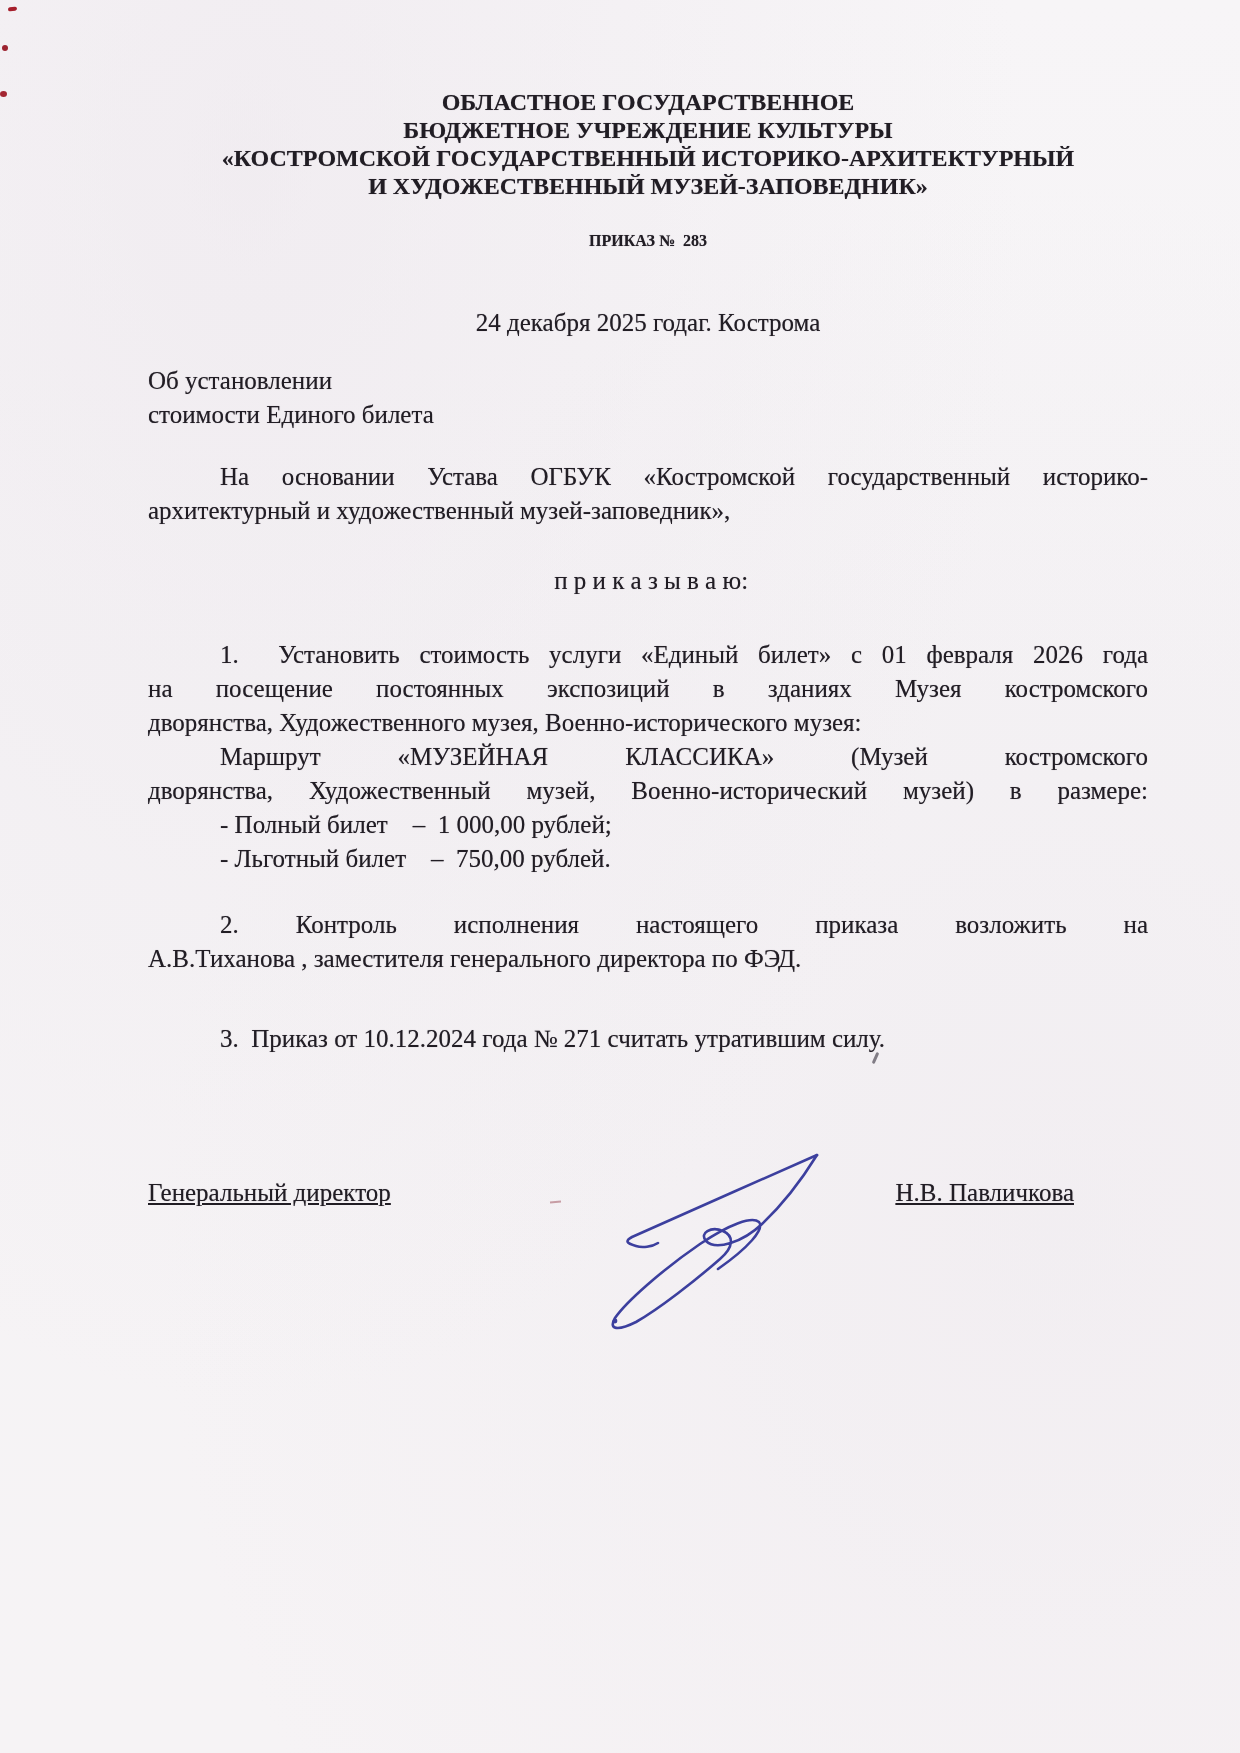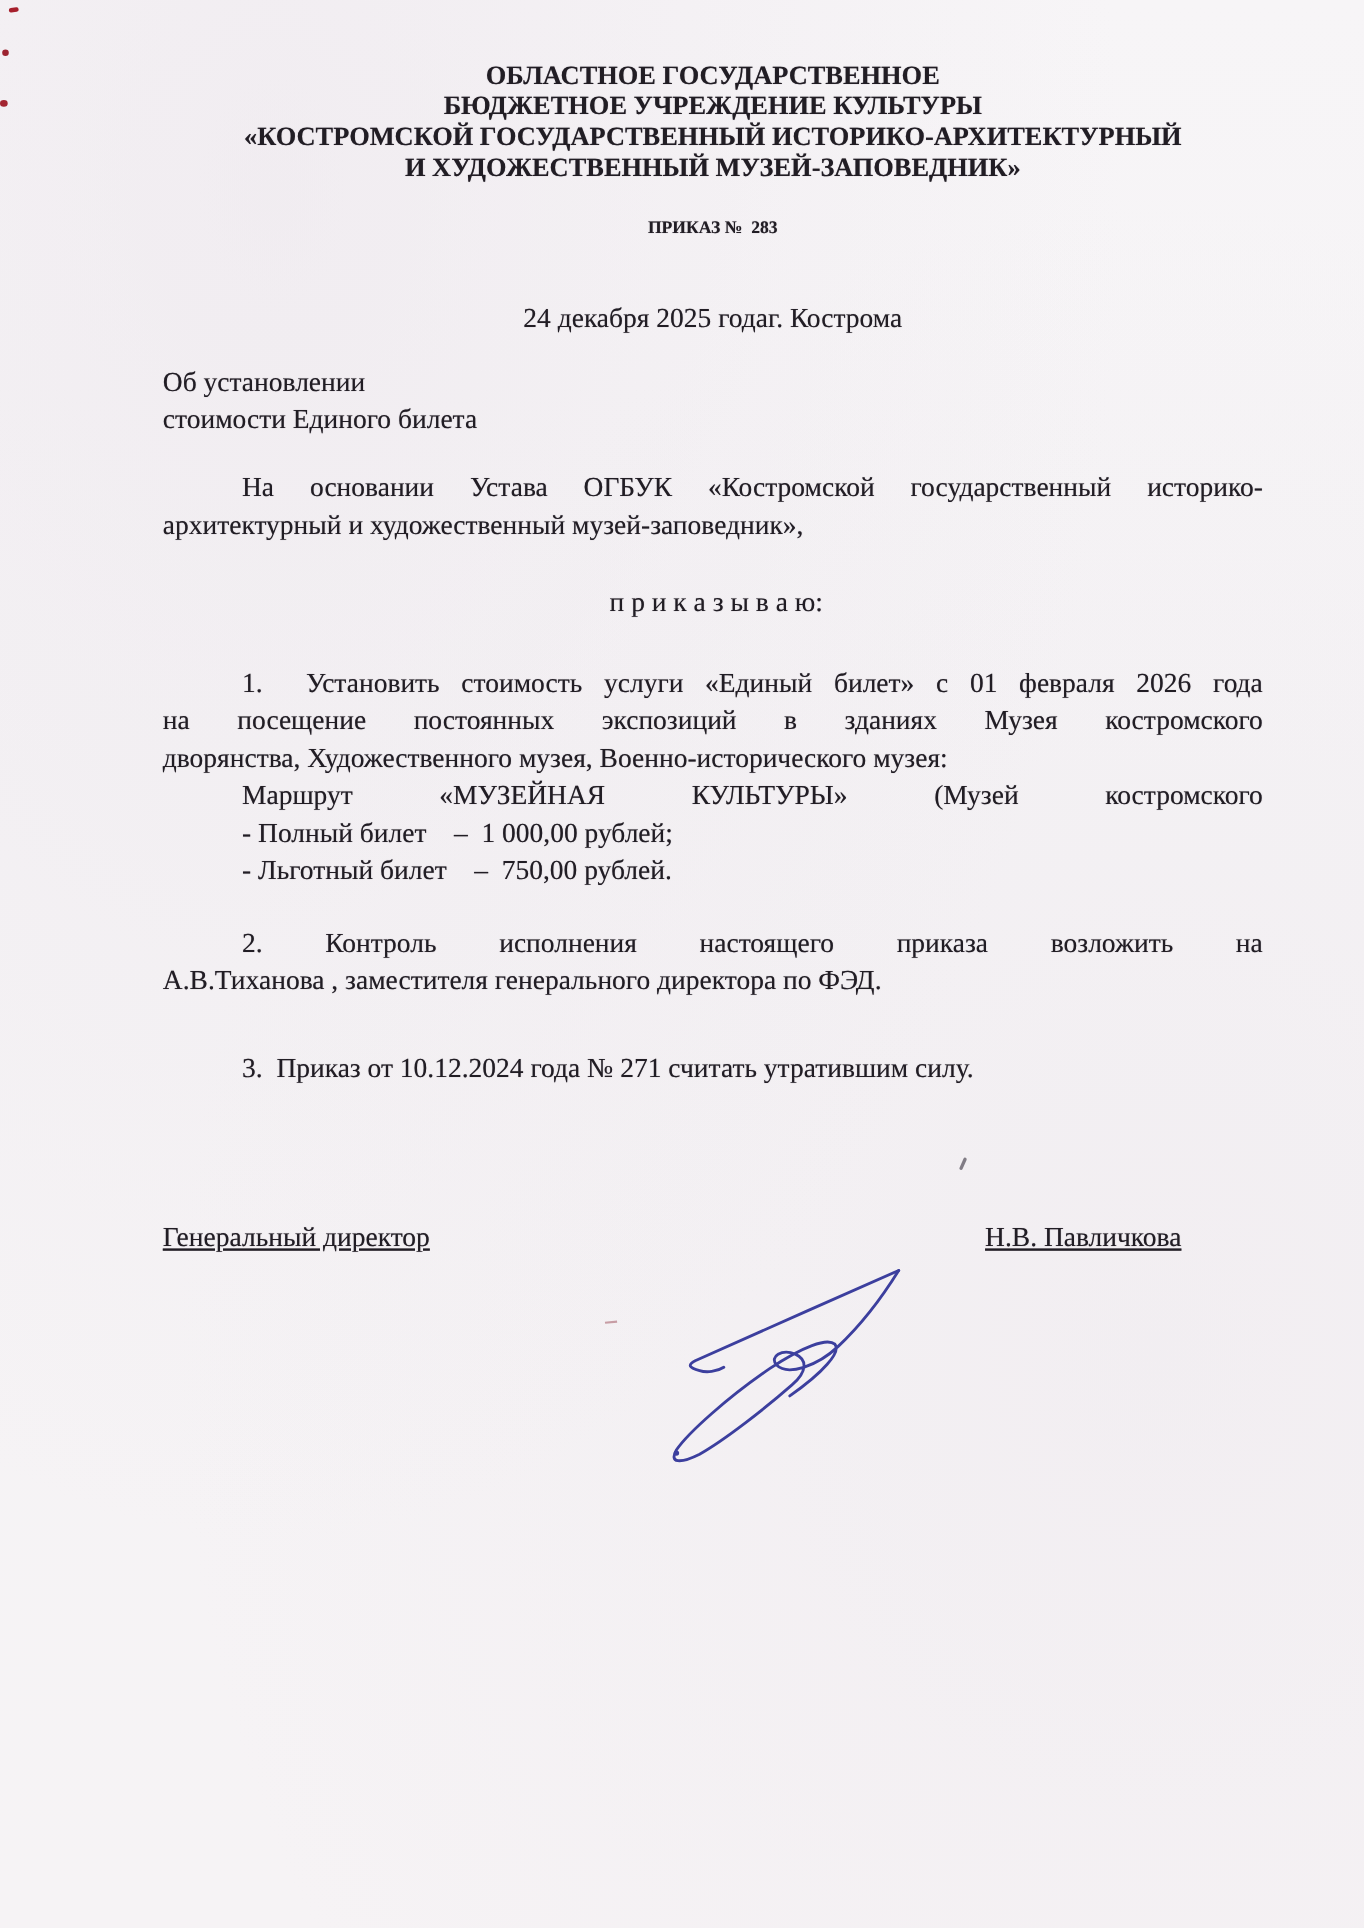--- a/index.html
+++ b/index.html
@@ -15,21 +15,21 @@
     font-size:25px; line-height:34px;
     color:#211d24;
     overflow:hidden;
   }
   .content { position:absolute; left:148px; top:0; width:1000px; }
   .txt { text-shadow:0 0 .7px rgba(35,28,40,.55); }
   .line { white-space:pre-wrap; }
   .indent { text-indent:72px; }
   .stretch { text-align:justify; text-align-last:justify; }
 
-  .org-header { padding-top:55px; text-align:center; font-weight:bold; font-size:24px; line-height:28px; }
+  .org-header { padding-top:88px; text-align:center; font-weight:bold; font-size:24px; line-height:28px; }
   .order-no { margin-top:24px; text-align:center; font-weight:bold; font-size:16px; white-space:pre-wrap; }
   .meta-row { margin-top:48px; display:flex; justify-content:center; }
   .subject { margin-top:24px; }
   .para-intro { margin-top:28px; }
   .resolve { margin-top:36px; white-space:pre-wrap;text-align:center; }
   .para-item1 { margin-top:40px; }
   .para-item2 { margin-top:32px; }
   .para-item3 { margin-top:46px; }
   .sign-row { margin-top:120px; display:flex; justify-content:space-between;text-decoration:underline; }
   .sign-name { padding-right:74px; }
@@ -72,21 +72,22 @@
       <div class="line indent stretch">На основании Устава ОГБУК «Костромской государственный историко-</div>
       <div class="line">архитектурный и художественный музей-заповедник»,</div>
     </div>
 
     <div class="resolve"> п р и к а з ы в а ю:</div>
 
     <div class="para-item1">
       <div class="line indent stretch">1.  Установить стоимость услуги «Единый билет» с 01 февраля 2026 года</div>
       <div class="line stretch">на посещение постоянных экспозиций в зданиях Музея костромского</div>
       <div class="line">дворянства, Художественного музея, Военно-исторического музея:</div>
-      <div class="line indent stretch">Маршрут «МУЗЕЙНАЯ КУЛЬТУРЫ» (Музей костромского</div>
+      <div class="line indent stretch">Маршрут «МУЗЕЙНАЯ КЛАССИКА» (Музей костромского</div>
+      <div class="line stretch">дворянства, Художественный музей, Военно-исторический музей) в размере:</div>
       <div class="line indent">- Полный билет    –  1 000,00 рублей;</div>
       <div class="line indent">- Льготный билет    –  750,00 рублей.</div>
     </div>
 
     <div class="para-item2">
       <div class="line indent stretch">2. Контроль исполнения настоящего приказа возложить на</div>
       <div class="line">А.В.Тиханова , заместителя генерального директора по ФЭД.</div>
     </div>
 
     <div class="para-item3">

